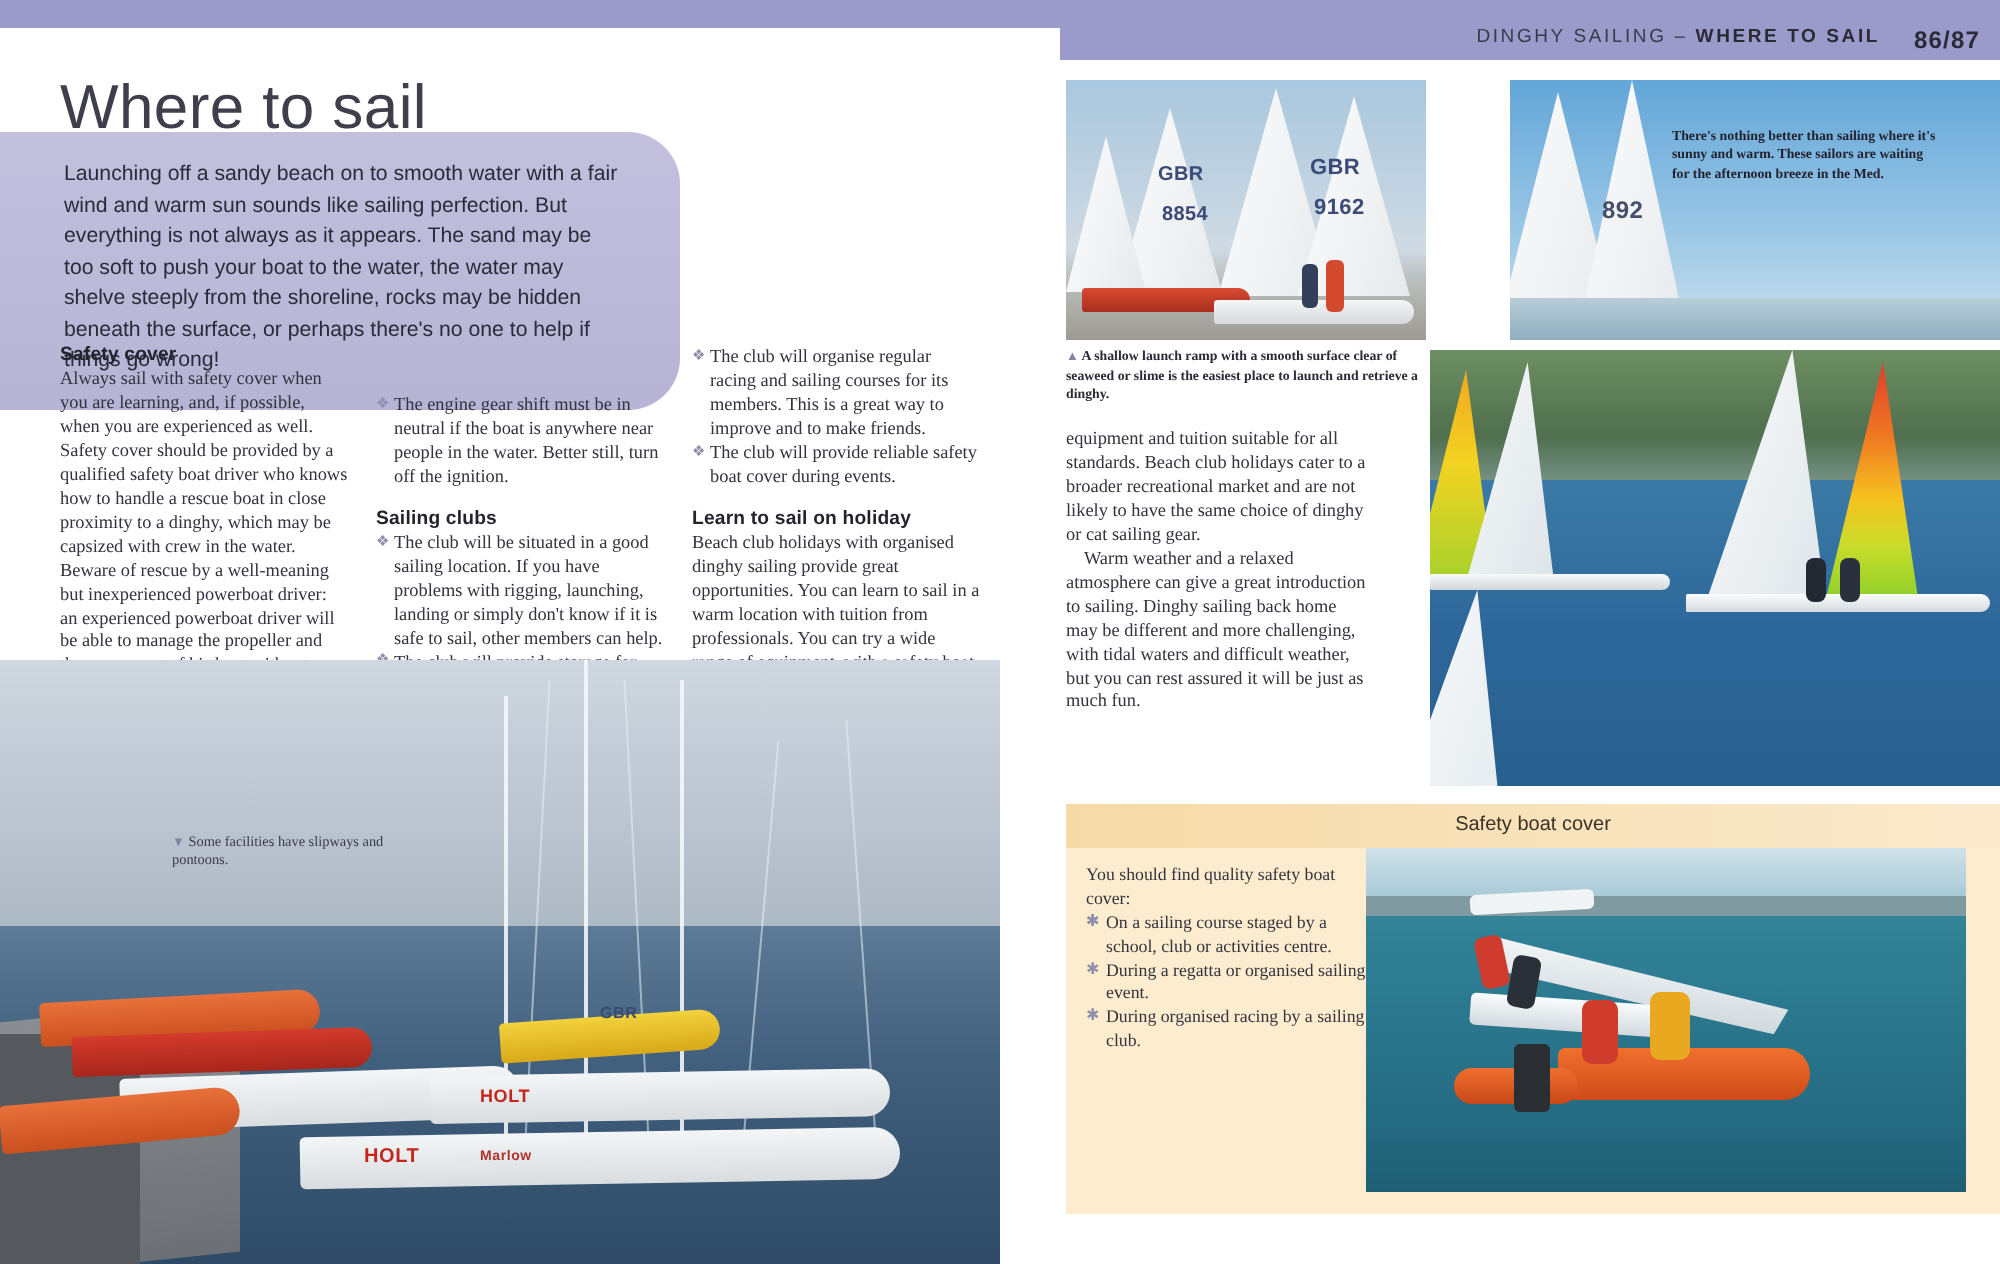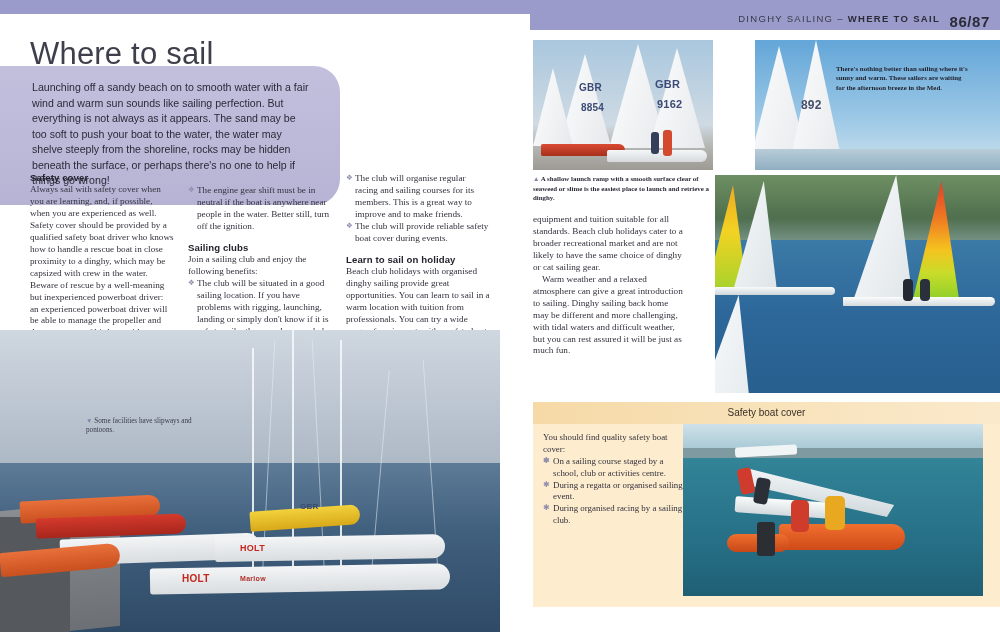--- a/index.html
+++ b/index.html
@@ -28,21 +28,21 @@
   .header-label {
     position: absolute; right: 60px; top: 13px; z-index: 5;
     font-family: "Liberation Sans", sans-serif;
     font-size: 9.5px; letter-spacing: 1.3px; color: #3a3a4a;
     white-space: nowrap;
   }
   .header-label b { font-weight: 700; color: #2b2b38; }
   .header-page {
     position: absolute; right: 10px; top: 13px; z-index: 5;
     font-family: "Liberation Sans", sans-serif;
-    font-size: 15px; font-weight: 700; letter-spacing: .6px; color: #2b2b38;
+    font-size: 12px; font-weight: 700; letter-spacing: .6px; color: #2b2b38;
   }
 
   
   .page-title {
     position: absolute; left: 30px; top: 36px;
     font-family: "Liberation Sans", sans-serif;
     font-size: 31px; font-weight: 400; color: #3f3f4c; letter-spacing: .2px;
   }
   .intro {
     position: absolute; left: 0; top: 66px; width: 340px; padding: 14px 30px 16px 32px;
@@ -210,21 +210,20 @@
       <ul class="bullets">
         <li><span class="bl">❖</span><span>The driver must always wear a kill cord, which will cut the ignition if he leaves the controls.</span></li>
       </ul>
     </div>
 
     <div class="col">
       <ul class="bullets">
         <li><span class="bl">❖</span><span>The engine gear shift must be in neutral if the boat is anywhere near people in the water. Better still, turn off the ignition.</span></li>
       </ul>
       <h3 class="spaced">Sailing clubs</h3>
-      <p>Join a sailing club and enjoy the following benefits:</p>
       <ul class="bullets">
         <li><span class="bl">❖</span><span>The club will be situated in a good sailing location. If you have problems with rigging, launching, landing or simply don't know if it is safe to sail, other members can help.</span></li>
         <li><span class="bl">❖</span><span>The club will provide storage for your boat and changing facilities. Most clubs will also provide catering and organise off-water social events.</span></li>
       </ul>
     </div>
 
     <div class="col">
       <ul class="bullets">
         <li><span class="bl">❖</span><span>The club will organise regular racing and sailing courses for its members. This is a great way to improve and to make friends.</span></li>
         <li><span class="bl">❖</span><span>The club will provide reliable safety boat cover during events.</span></li>

